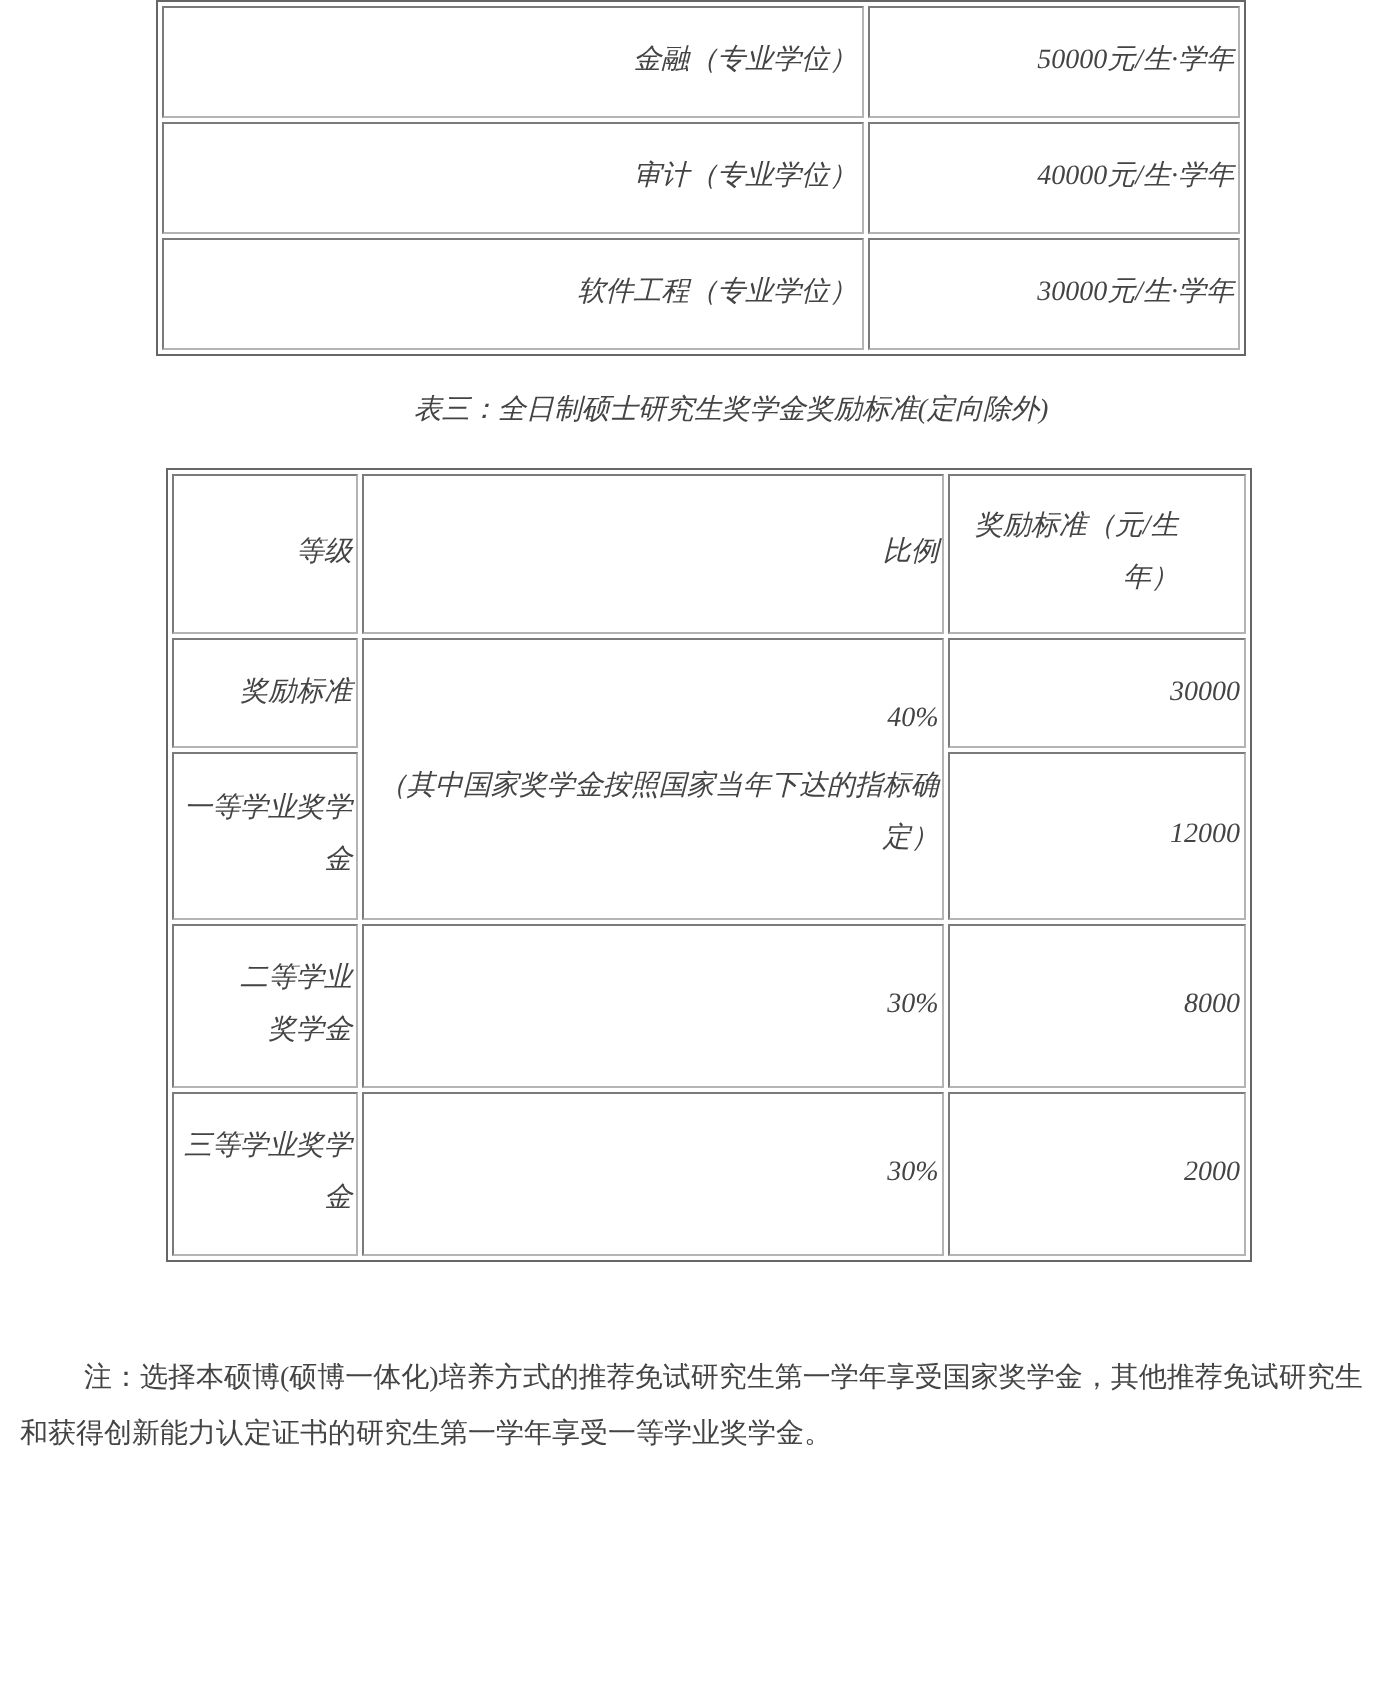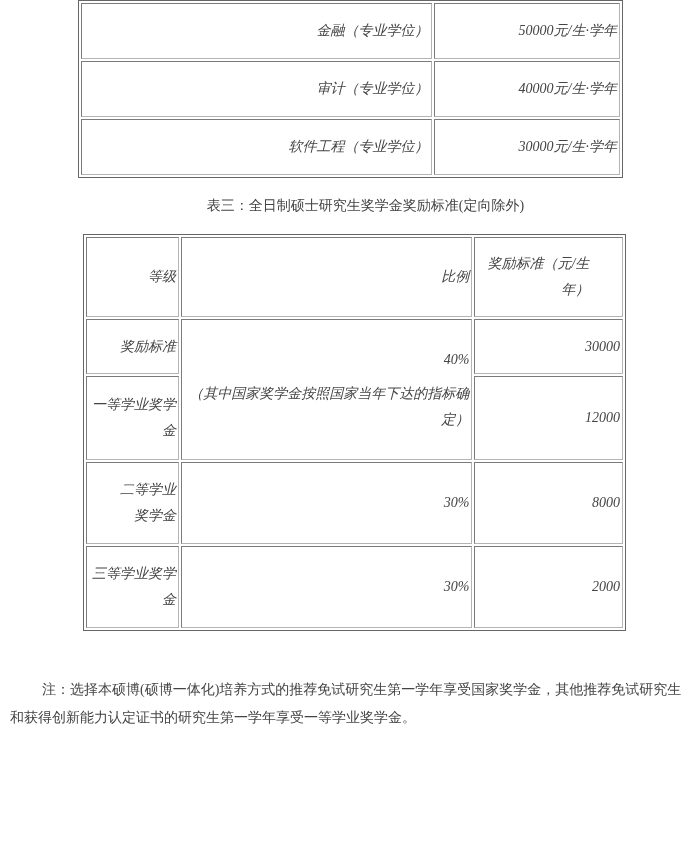--- a/index.html
+++ b/index.html
@@ -36,20 +36,21 @@
   .tuition-table { width: 545px; margin: 0 0 0 78px; }
   .tuition-table td { height: 54px; }
   .tuition-table .col-program { width: 348px; }
   .tuition-table .col-fee { width: 185px; }
 
   .caption {
     margin: 14px 0;
     line-height: 28px;
     text-align: center;
     padding-left: 31px;
+    font-style: italic;
   }
 
   .scholarship-table { width: 543px; margin: 0 0 0 83px; }
   .scholarship-table .col-level { width: 92px; }
   .scholarship-table .col-ratio { width: 288px; }
   .scholarship-table .col-standard { width: 147px; }
   .row-header td { height: 78px; }
   .row-1 td { height: 53px; }
   .row-2 td { height: 82px; margin-top: 48px; }
   .row-3 td { height: 80px; padding-left: 24px; }

